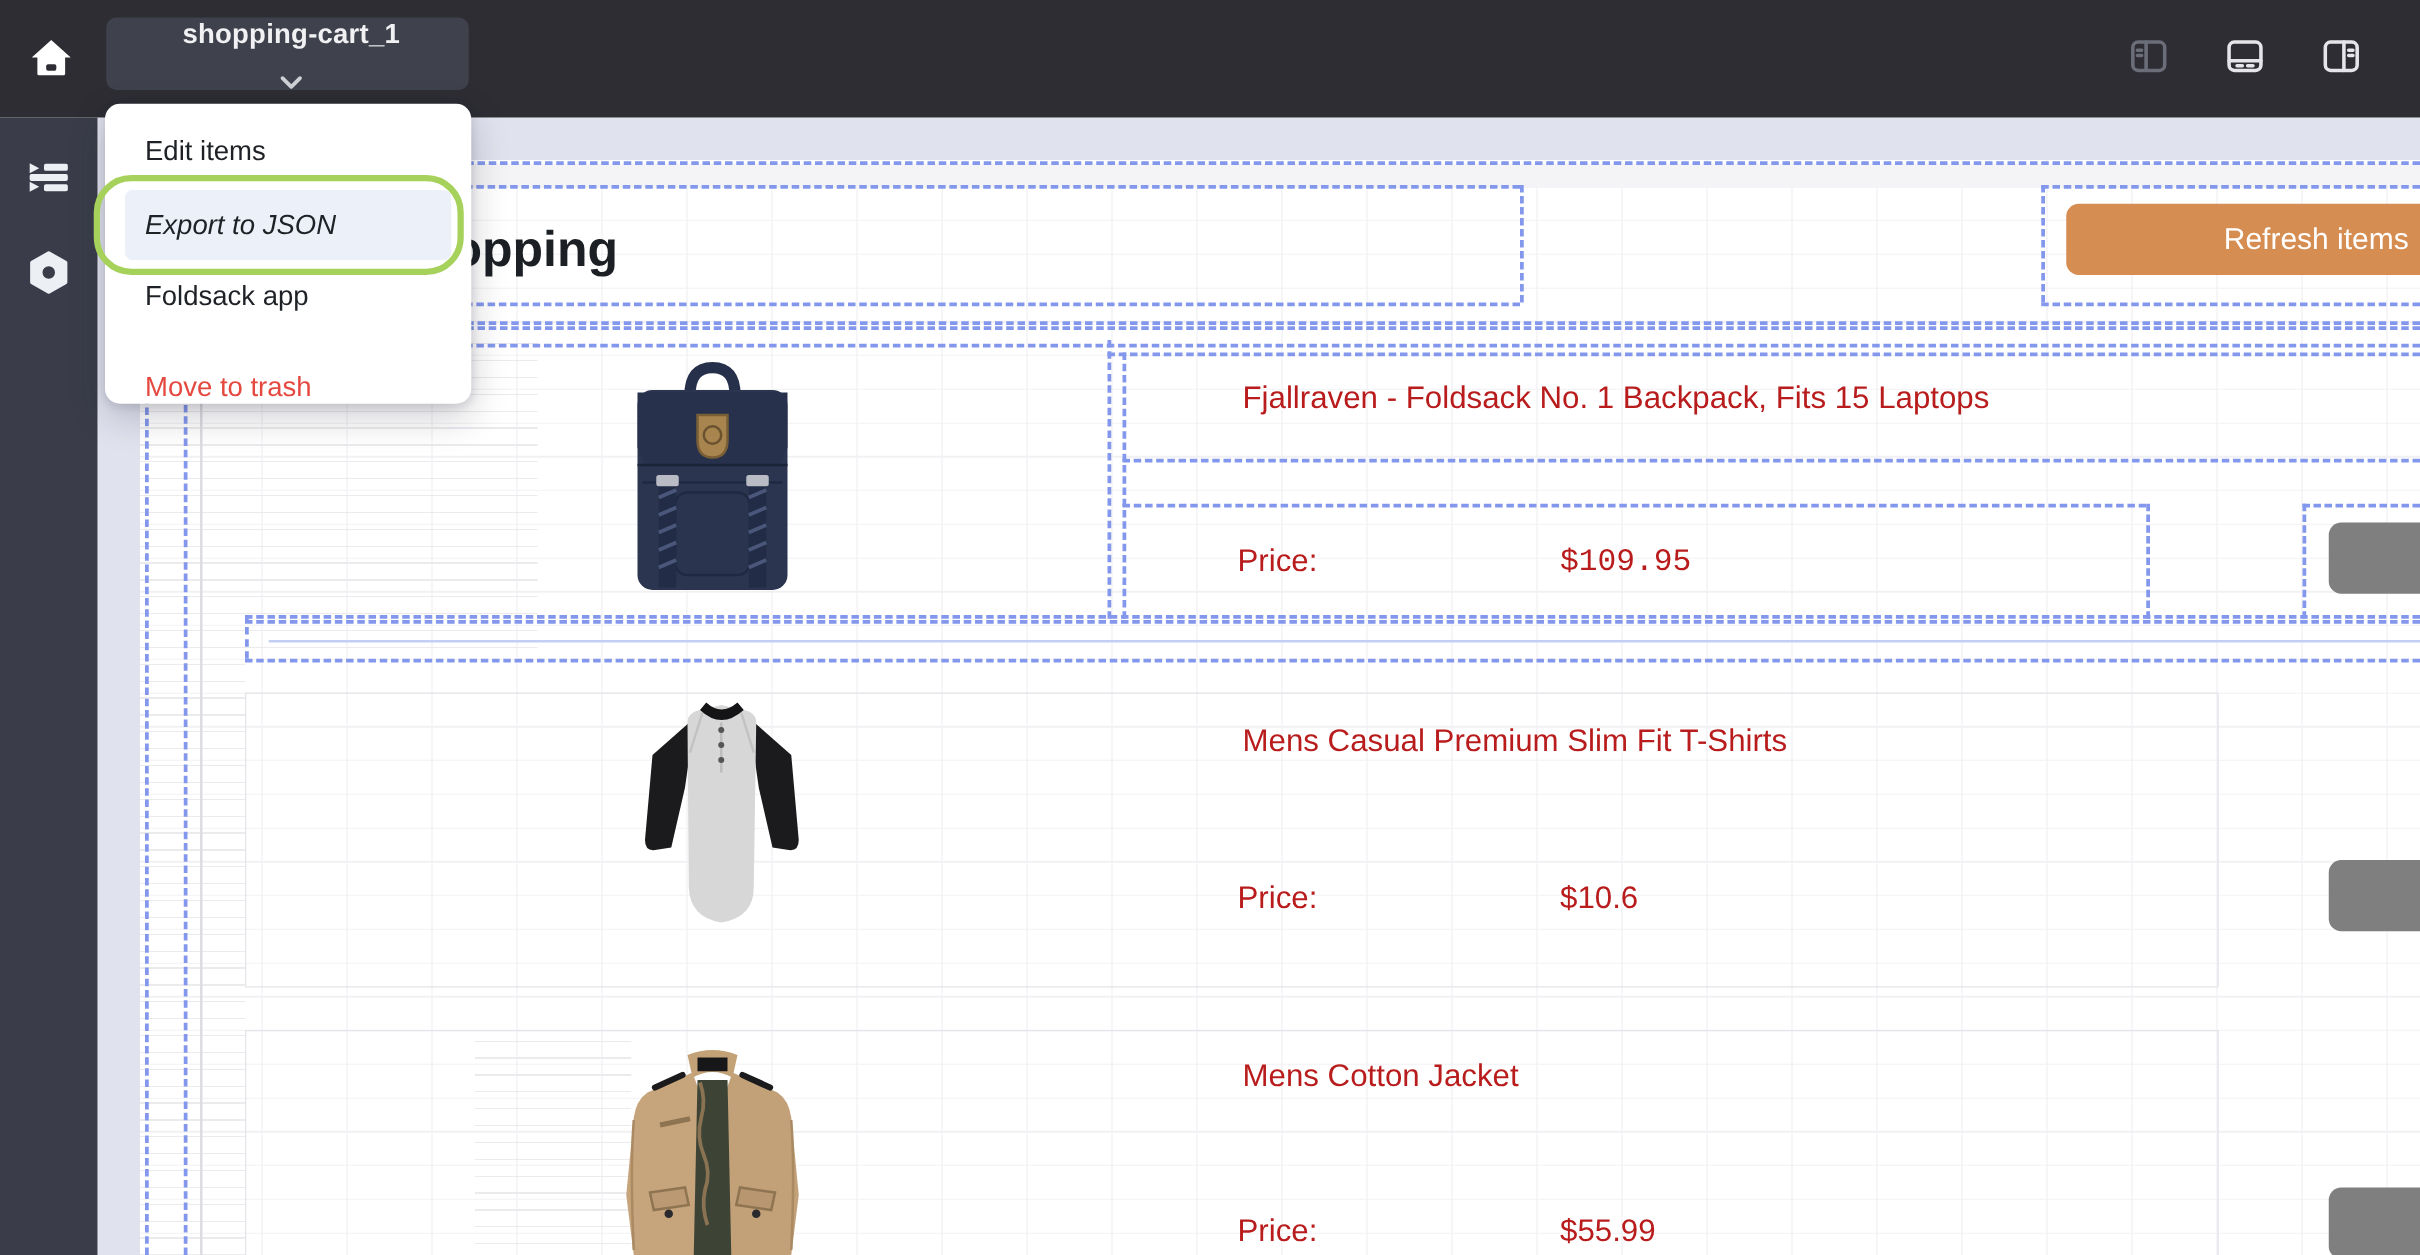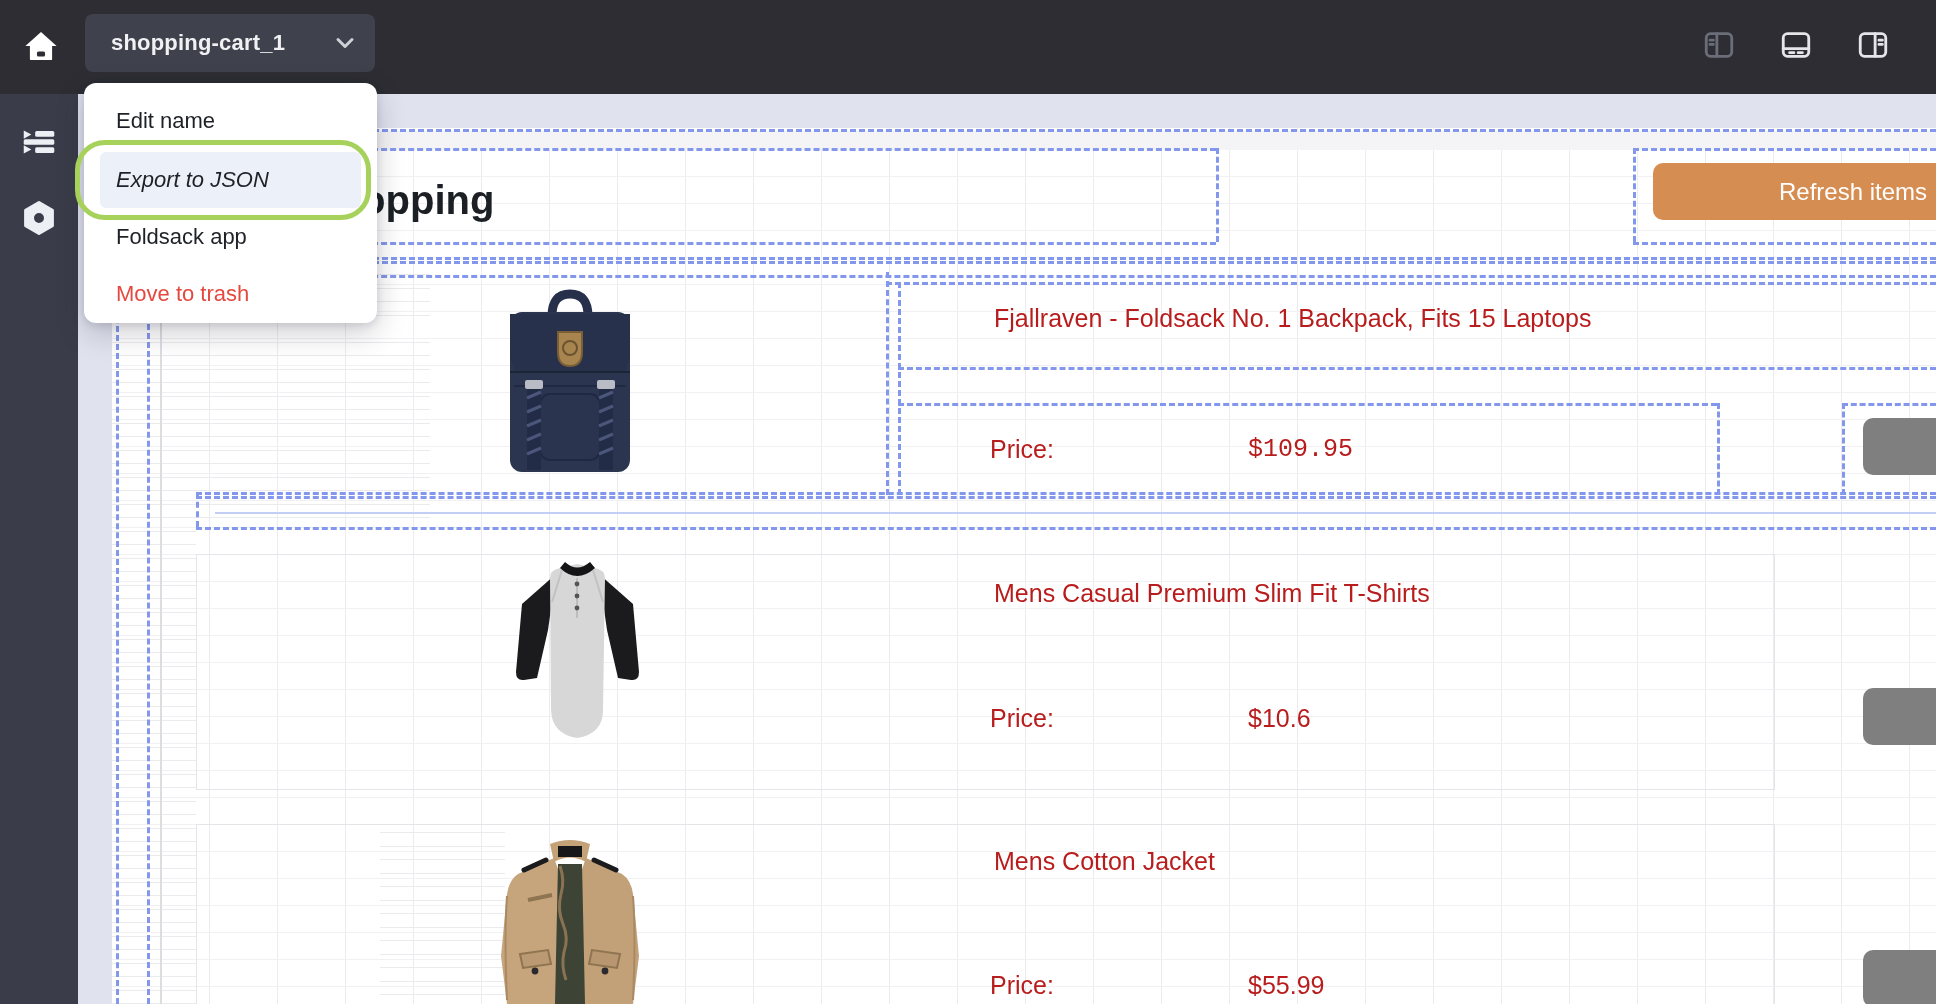--- a/index.html
+++ b/index.html
@@ -24,42 +24,42 @@
   .dh{border-top:3px dashed var(--outline);height:0;}
   .dv{border-left:3px dashed var(--outline);width:0;}
   .sh{border-top:2px solid #c3cef5;height:0;}
   .gv{border-left:2px solid #dcdce1;width:0;}
   .rowcard{border:1px solid #e4e4e9;}
   .ctext{display:flex;align-items:center;color:#b91c1c;font-size:25px;}
   
   #topbar{left:0;top:0;width:1936px;height:94px;background:var(--topbar);z-index:6;}
   #home-btn{left:12px;top:17px;width:58px;height:58px;display:flex;align-items:center;justify-content:center;cursor:pointer;}
   #app-pill{left:85px;top:14px;width:290px;height:58px;background:#3f424d;border-radius:8px;
-    display:flex;align-items:center;padding:0 20px 0 26px;cursor:pointer;}
+    display:flex;align-items:center;padding:0 20px 0 26px;cursor:pointer;flex-direction:column;}
   #app-pill span.t{color:#f1f1f4;font-size:22px;font-weight:700;letter-spacing:.2px;flex:1;}
   .tb-icon{top:26px;width:38px;height:38px;display:flex;align-items:center;justify-content:center;cursor:pointer;}
   
   #sidebar{left:0;top:94px;width:78px;height:910px;background:var(--sidebar);z-index:6;}
   .sb-icon{left:17px;width:44px;height:40px;display:flex;align-items:center;justify-content:center;cursor:pointer;}
   
   .gutter{background:var(--gutter);z-index:5;}
   
   #refresh-btn{left:1653px;top:163px;width:400px;height:57px;background:var(--orange);border-radius:10px;
     color:#fff;font-size:24px;display:flex;align-items:center;justify-content:center;z-index:3;cursor:pointer;}
   .gray-btn{left:1863px;width:170px;height:57px;background:var(--graybtn);border-radius:10px;z-index:3;cursor:pointer;}
   
   #page-title{left:310px;top:176px;width:520px;height:48px;font-size:40px;font-weight:700;color:#1c2025;z-index:3;}
   
   #app-menu{left:84px;top:83px;width:293px;height:240px;background:#fff;border-radius:12px;
     box-shadow:0 10px 30px rgba(20,20,40,.20), 0 2px 8px rgba(20,20,40,.12);z-index:20;}
   .menu-item{position:absolute;left:32px;height:42px;display:flex;align-items:center;
     font-size:22px;color:#1e2126;cursor:pointer;white-space:nowrap;}
   #menu-hl-block{position:absolute;left:16px;top:69px;width:261px;height:56px;background:var(--hl);border-radius:6px;}
   #menu-ring{position:absolute;left:-9px;top:57px;width:296px;height:80px;border:5px solid var(--ring);border-radius:30px;}
-  .danger{color:var(--danger) !important;}
+  .danger{color:var(--danger) !important;margin-top:16px;}
   svg{display:block;}
 </style>
 </head>
 <body>
 
 <div id="stage">
 
   <div id="canvas-bg" class="abs"></div>
   <div class="abs padband" style="left:112px;top:131px;width:1824px;height:19px;"></div>
   <div class="abs denseband" style="left:112px;top:262px;width:84px;height:742px;"></div>
@@ -210,20 +210,20 @@
     <div class="tb-icon abs" style="left:1854px;color:#e6e6ea;">
       <svg width="34" height="34" viewBox="0 0 24 24" fill="none" stroke="currentColor" stroke-width="2" stroke-linecap="round">
         <rect x="3" y="4" width="18" height="16" rx="3"></rect>
         <path d="M13.5 4 V20 M16.2 8.6 H18.6 M16.2 11.6 H18.6"></path>
       </svg>
     </div>
   </div>
 
   <div id="app-menu" class="abs">
     <div id="menu-hl-block"></div>
-    <div class="menu-item" style="top:17px;">Edit name</div>
+    <div class="menu-item" style="top:17px;">Edit items</div>
     <div class="menu-item" style="top:76px;font-style:italic;">Export to JSON</div>
     <div class="menu-item" style="top:133px;">Foldsack app</div>
     <div class="menu-item danger" style="top:190px;">Move to trash</div>
     <div id="menu-ring"></div>
   </div>
 
 </div>
 
 </body></html>

